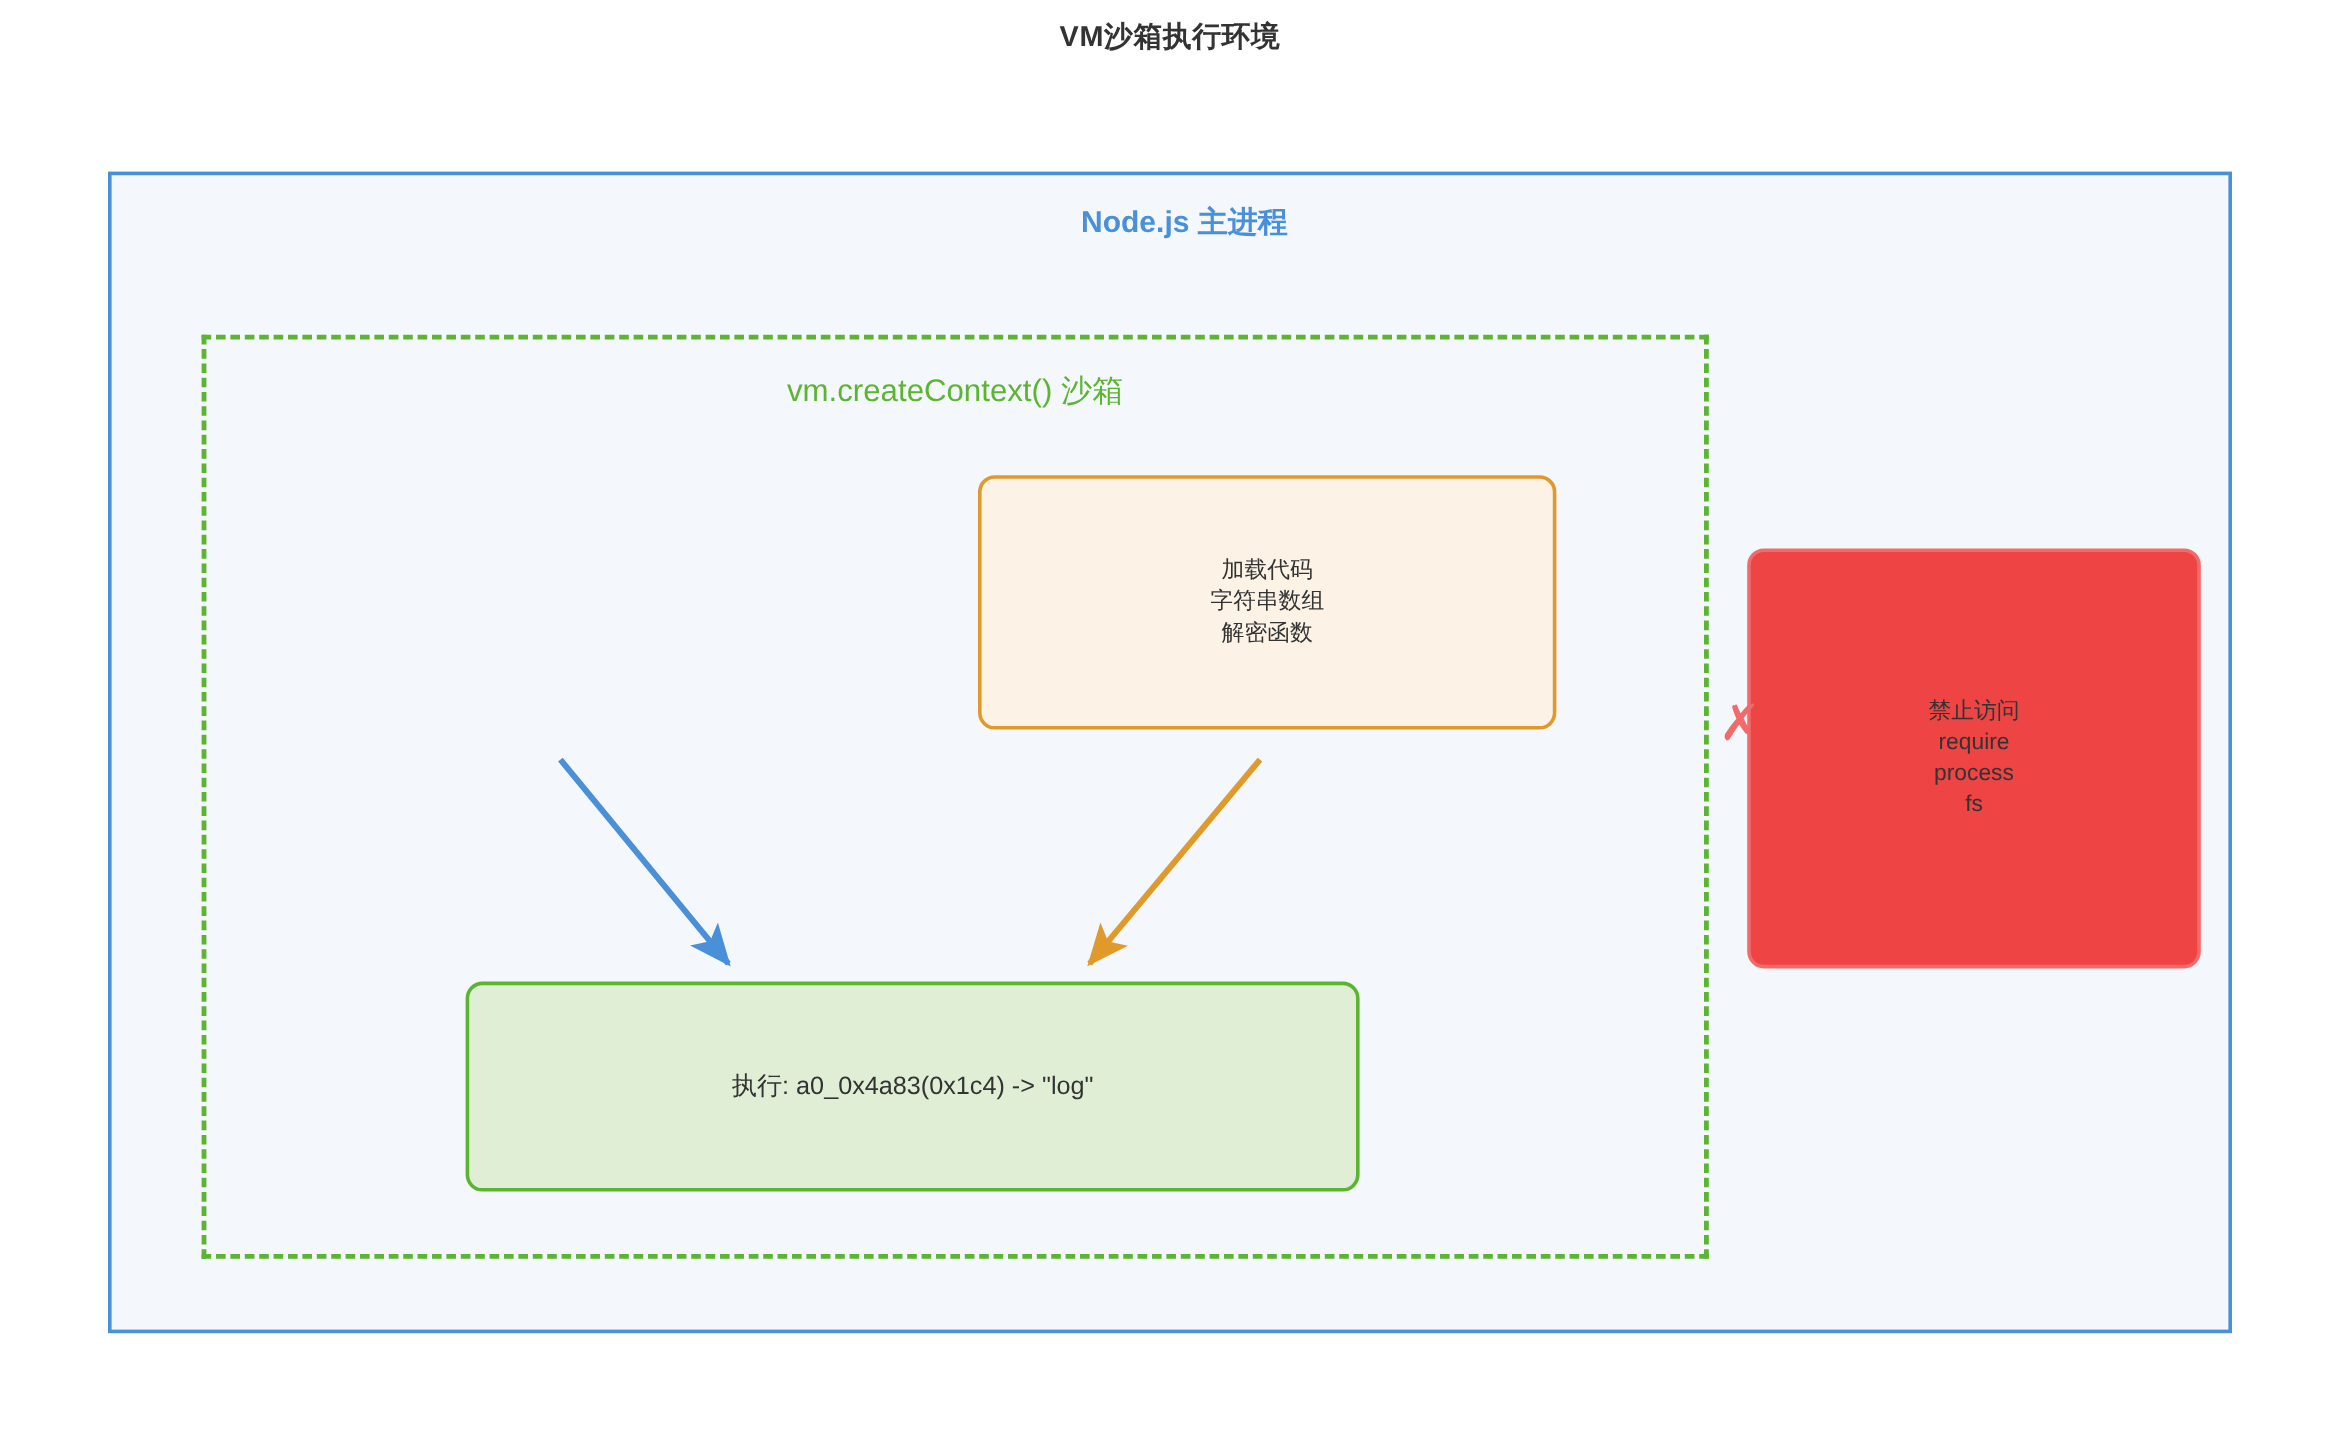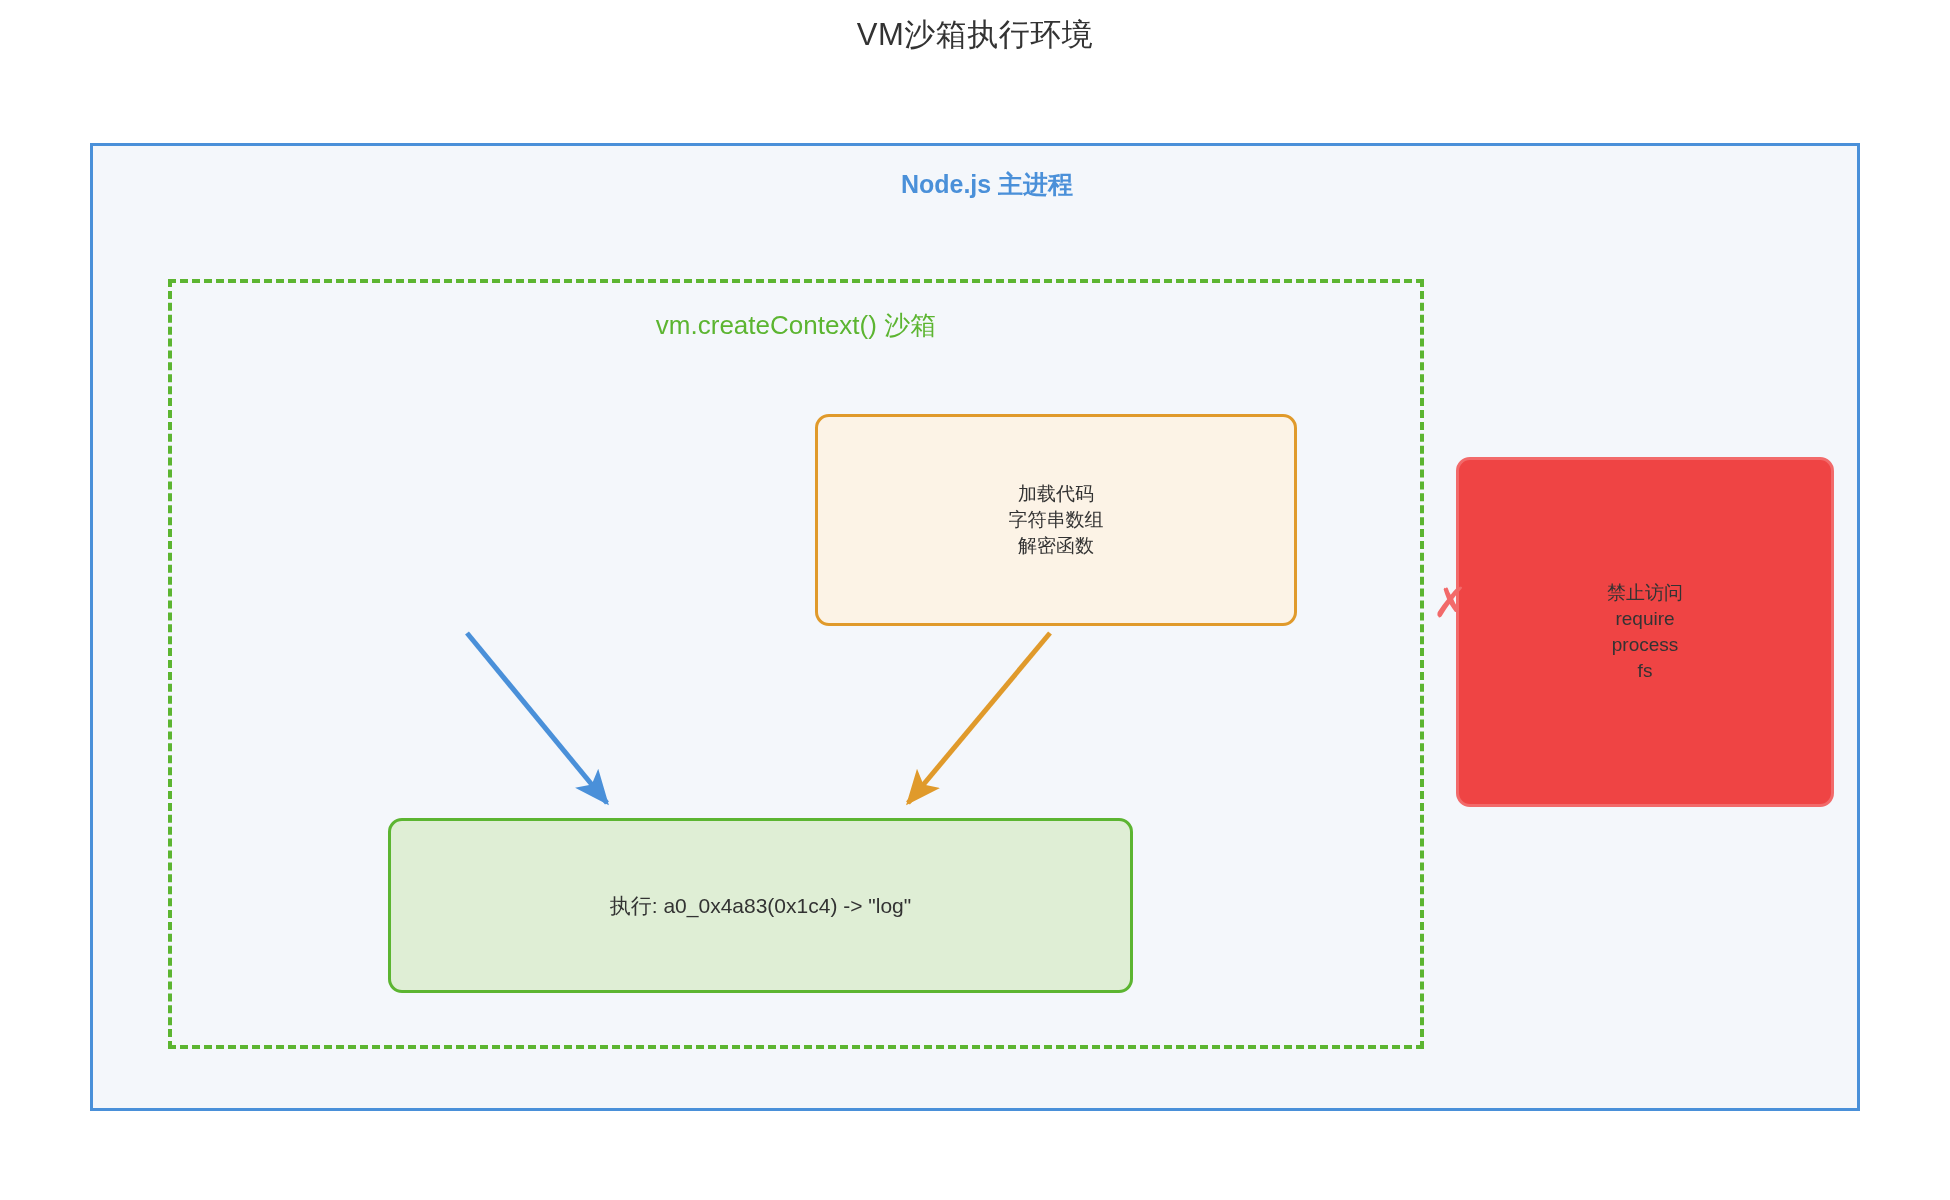--- a/index.html
+++ b/index.html
@@ -23,22 +23,22 @@
     background: #ffffff;
   }
 
   
   .page-title {
     position: absolute;
     left: 0;
     top: 14px;
     width: 1950px;
     text-align: center;
-    font-size: 31px;
-    font-weight: normal;
+    font-size: 24px;
+    font-weight: bold;
     color: #333333;
     letter-spacing: 0.5px;
   }
 
   
   .process-container {
     position: absolute;
     left: 90px;
     top: 143px;
     width: 1770px;
@@ -101,21 +101,21 @@
   .node-mock {
     left: 225px;
     top: 414px;
     width: 482px;
     height: 212px;
     background: #daeaf8;
     border: 3px solid #4a90d9;
   }
   .node-code {
     left: 815px;
-    top: 414px;
+    top: 396px;
     width: 482px;
     height: 212px;
     background: #fcf3e6;
     border: 3px solid #e09a2b;
   }
   .node-exec {
     left: 388px;
     top: 818px;
     width: 745px;
     height: 175px;

